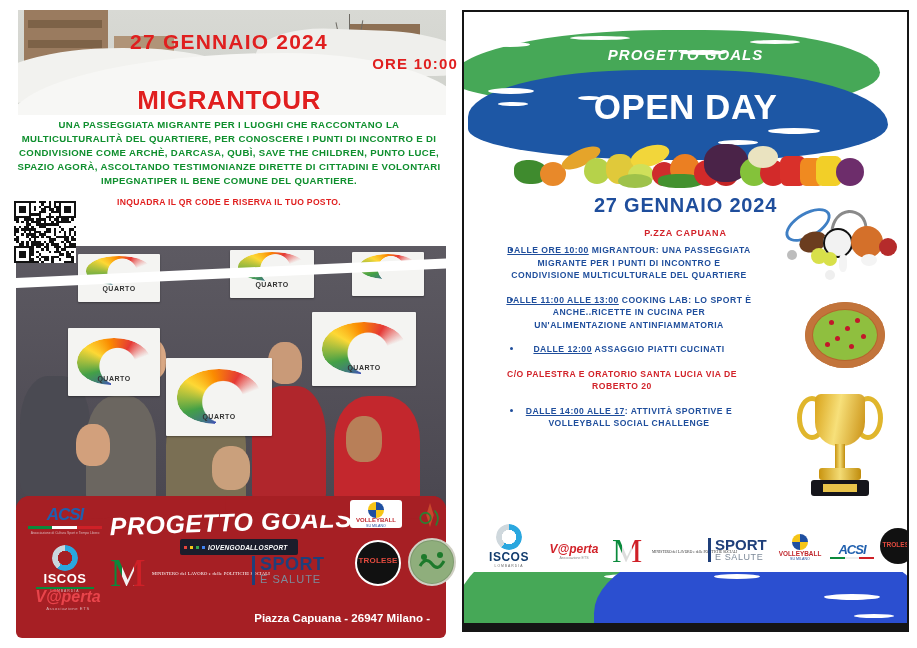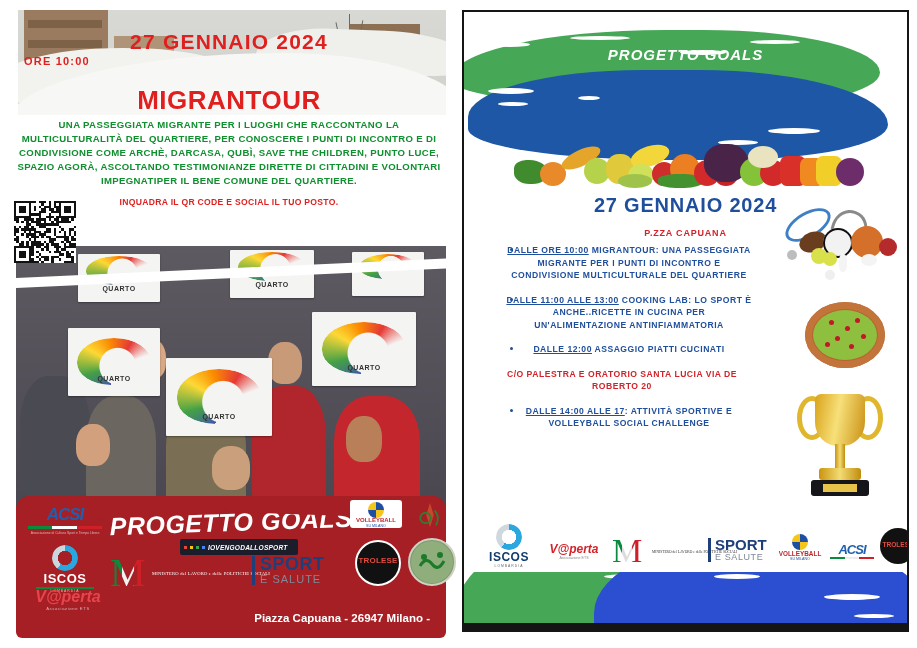--- a/index.html
+++ b/index.html
@@ -18,22 +18,22 @@
   .snow-drift{position:absolute;left:-10px;bottom:-8px;width:460px;height:70px;background:#f7f7f5;
      border-radius:60% 40% 0 0 / 100% 90% 0 0;}
   .snow-drift2{position:absolute;left:-40px;top:38px;width:260px;height:50px;background:#f2f2ef;
      border-radius:50% 60% 20% 10% / 90% 80% 30% 20%;transform:rotate(-3deg);}
   .snow-drift3{position:absolute;right:-30px;top:20px;width:220px;height:44px;background:#efefec;
      border-radius:40% 50% 30% 20% / 80% 90% 30% 20%;transform:rotate(2deg);}
   .twig{position:absolute;width:1px;background:#6d6a63;}
 
   .l-date{position:absolute;left:0;right:0;top:30px;text-align:center;color:#e01f1f;
      font-size:21px;font-weight:bold;letter-spacing:1.2px;z-index:6;}
-  .l-time{position:absolute;left:0;right:0;top:55px;text-align:left;color:#e01f1f;
-     font-size:11px;font-weight:bold;letter-spacing:1.2px;z-index:6;margin-left:24px;}
+  .l-time{position:absolute;left:0;right:0;top:55px;text-align:right;color:#e01f1f;
+     font-size:15px;font-weight:bold;letter-spacing:1.2px;z-index:6;margin-left:24px;}
   .l-title{position:absolute;left:0;right:0;top:85px;text-align:center;color:#e01f1f;
      font-size:26px;font-weight:bold;letter-spacing:0.5px;z-index:6;
      -webkit-text-stroke:1px #ffffff;paint-order:stroke fill;}
 
   .l-body{position:absolute;left:8px;right:8px;top:118px;text-align:center;color:#0f8f2e;
      font-size:9.6px;font-weight:bold;line-height:14px;letter-spacing:0.35px;z-index:6;}
   .l-cta{position:absolute;left:0;right:0;top:197px;text-align:center;color:#e01f1f;
      font-size:8.6px;font-weight:bold;letter-spacing:0.3px;z-index:6;}
 
   .qr{position:absolute;left:14px;top:201px;width:62px;height:62px;background:#fff;z-index:7;}
@@ -217,21 +217,21 @@
       <div class="twig" style="right:106px;top:12px;height:34px;transform:rotate(-12deg);"></div>
       <div class="snow-drift3"></div>
       <div class="snow-drift2"></div>
       <div class="snow-drift"></div>
     </div>
 
     <div class="l-date">27 GENNAIO 2024</div>
     <div class="l-time">ORE 10:00</div>
     <div class="l-title">MIGRANTOUR</div>
     <div class="l-body">UNA PASSEGGIATA MIGRANTE PER I LUOGHI CHE RACCONTANO LA MULTICULTURALITÀ DEL QUARTIERE, PER CONOSCERE I PUNTI DI INCONTRO E DI CONDIVISIONE COME ARCHÈ, DARCASA, QUBÌ, SAVE THE CHILDREN, PUNTO LUCE, SPAZIO AGORÀ, ASCOLTANDO TESTIMONIANZE DIRETTE DI CITTADINI E VOLONTARI IMPEGNATIPER IL BENE COMUNE DEL QUARTIERE.</div>
-    <div class="l-cta">INQUADRA IL QR CODE E SOCIAL IL TUO POSTO.</div>
+    <div class="l-cta">INQUADRA IL QR CODE E RISERVA IL TUO POSTO.</div>
 
     <div class="qr" id="qr">
         <i style="left: 0px; top: 0px; width: 2.48px; height: 2.48px;"></i>
         <i style="left: 2.48px; top: 0px; width: 2.48px; height: 2.48px;"></i>
         <i style="left: 4.96px; top: 0px; width: 2.48px; height: 2.48px;"></i>
         <i style="left: 7.44px; top: 0px; width: 2.48px; height: 2.48px;"></i>
         <i style="left: 9.92px; top: 0px; width: 2.48px; height: 2.48px;"></i>
         <i style="left: 12.4px; top: 0px; width: 2.48px; height: 2.48px;"></i>
         <i style="left: 14.88px; top: 0px; width: 2.48px; height: 2.48px;"></i>
         <i style="left: 17.36px; top: 0px; width: 2.48px; height: 2.48px;"></i>
@@ -683,20 +683,21 @@
     </div>
     <div class="brush-blue">
       <div class="n" style="left:20px;top:18px;width:46px;height:6px;"></div>
       <div class="n" style="left:30px;top:32px;width:30px;height:4px;"></div>
       <div class="n" style="left:110px;top:26px;width:22px;height:4px;"></div>
       <div class="n" style="left:300px;top:58px;width:52px;height:6px;"></div>
       <div class="n" style="left:250px;top:70px;width:40px;height:5px;"></div>
     </div>
 
     <div class="pg2">PROGETTO GOALS</div>
+    <div class="openday">OPEN DAY</div>
 
     <div class="veg">
       <span style="left:6px;top:20px;width:34px;height:24px;background:#3f8b2e;border-radius:40% 60% 50% 50%;"></span>
       <span style="left:32px;top:22px;width:26px;height:24px;background:#e8892a;"></span>
       <span style="left:52px;top:10px;width:42px;height:16px;background:#e5a42a;border-radius:50%;transform:rotate(-25deg);"></span>
       <span style="left:76px;top:18px;width:26px;height:26px;background:#b6d24a;"></span>
       <span style="left:98px;top:14px;width:28px;height:30px;background:#e0c93a;border-radius:45%;"></span>
       <span style="left:122px;top:6px;width:40px;height:20px;background:#f2d63a;border-radius:50%;transform:rotate(-18deg);"></span>
       <span style="left:120px;top:24px;width:26px;height:22px;background:#cfe05a;"></span>
       <span style="left:144px;top:22px;width:24px;height:24px;background:#cf2c2c;"></span>

